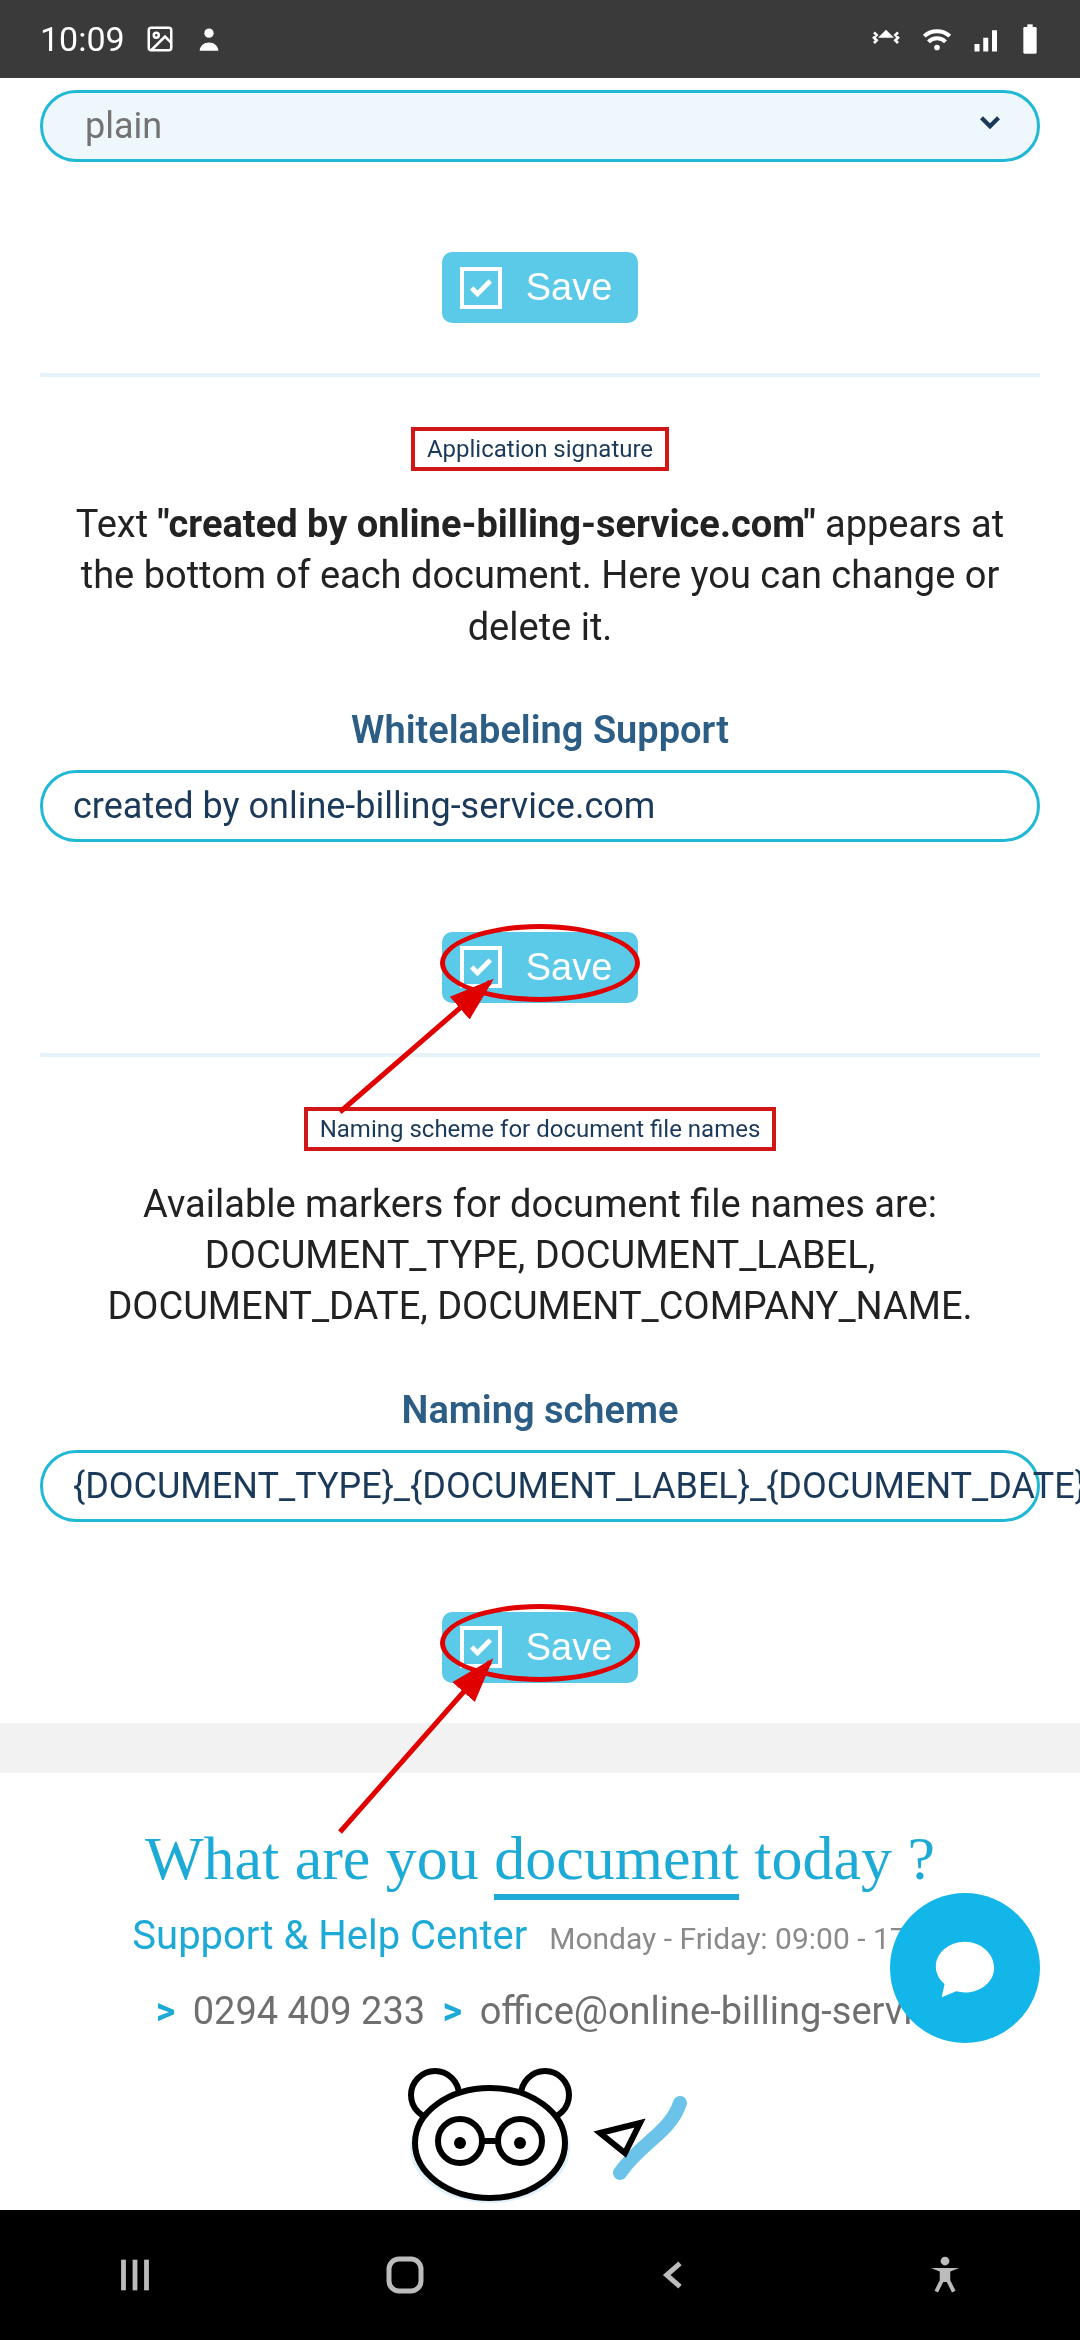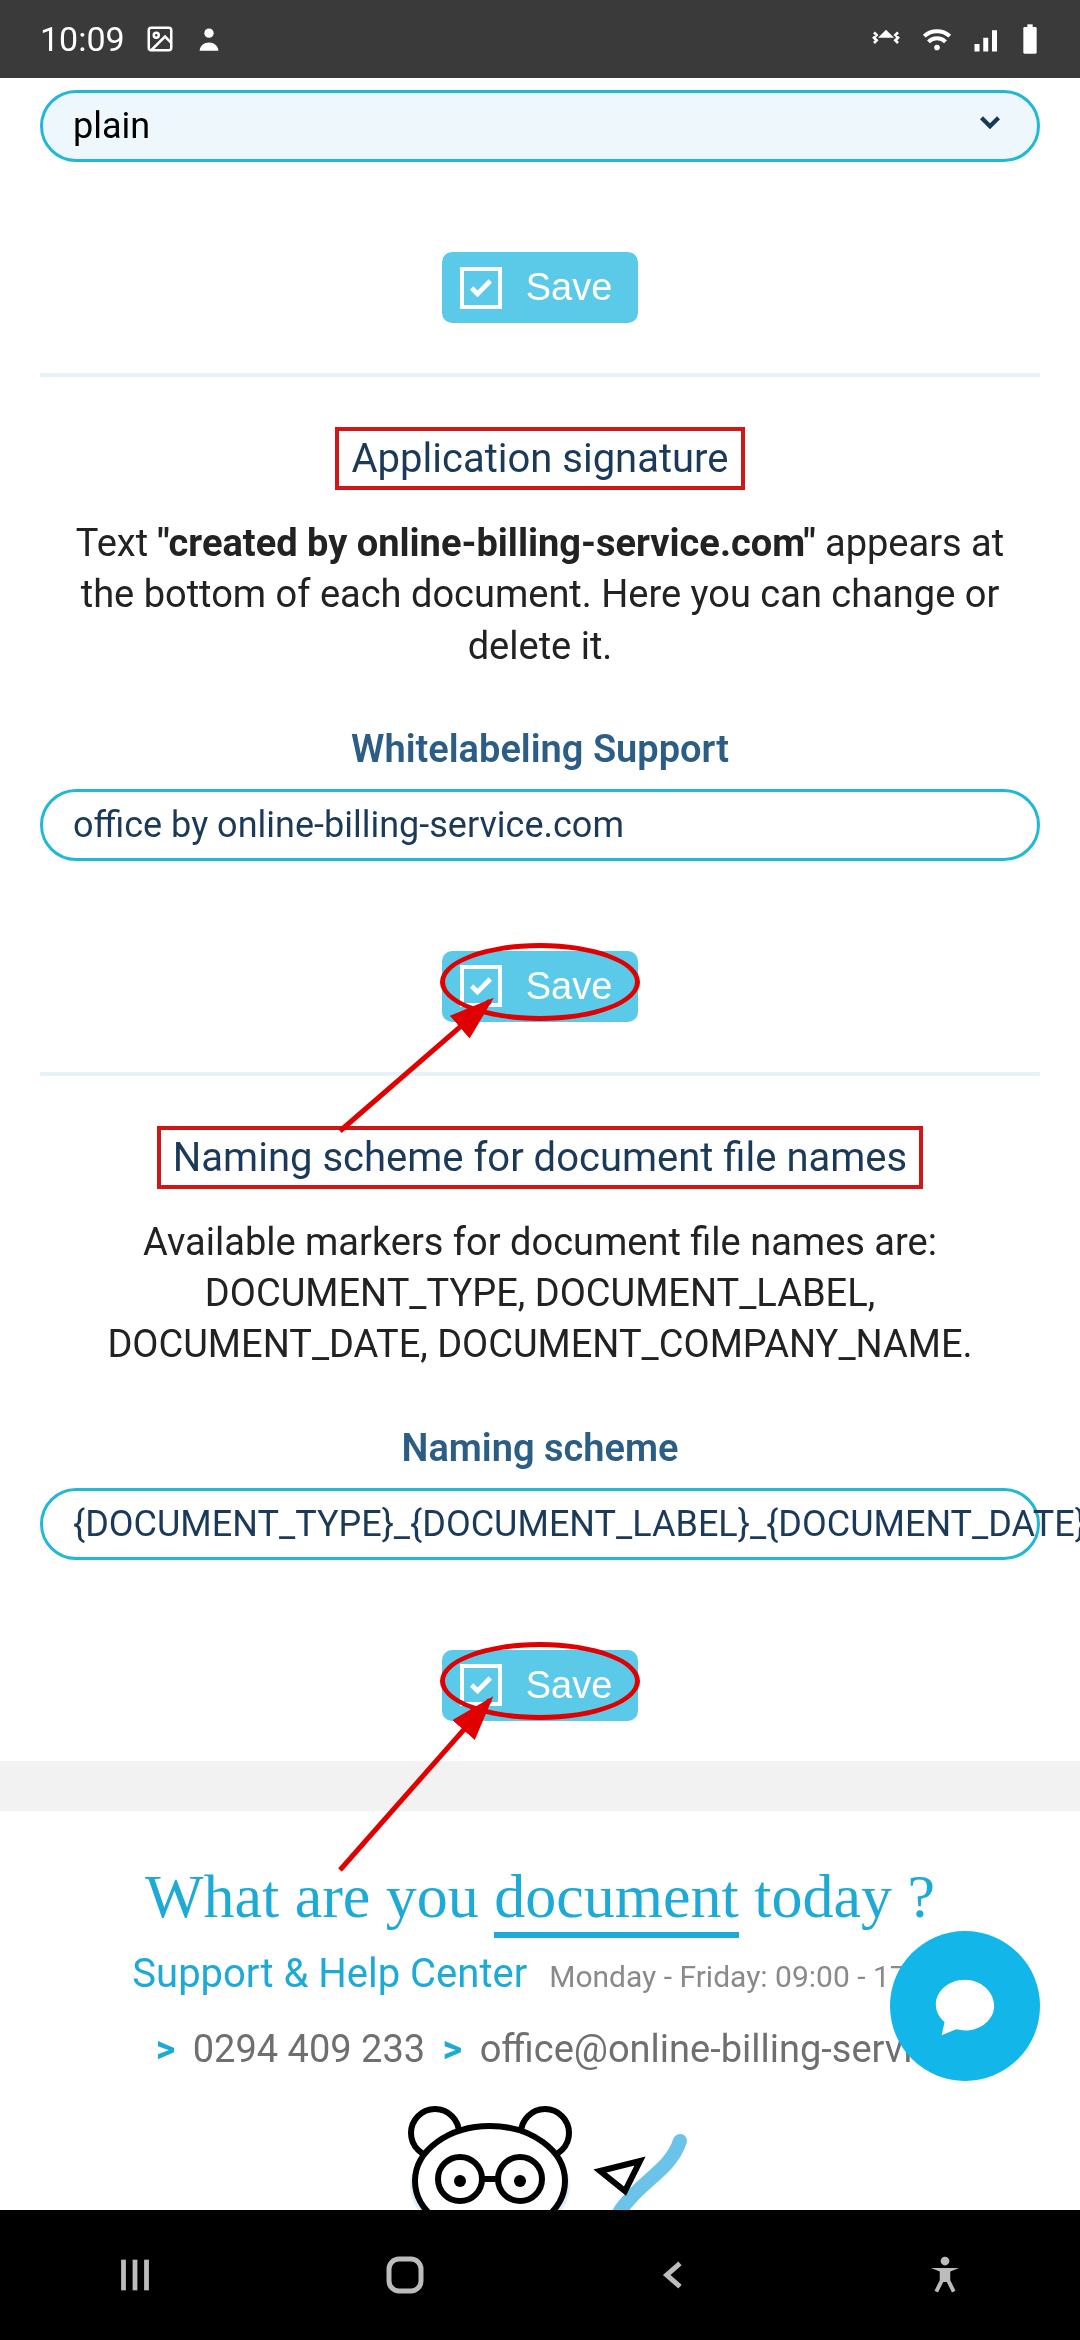--- a/index.html
+++ b/index.html
@@ -12,35 +12,35 @@
   .statusbar .left { display: flex; align-items: center; gap: 20px; }
   .statusbar .right { display: flex; align-items: center; gap: 18px; }
   .sb-icon { display:inline-flex; align-items:center; justify-content:center; }
   .content { padding: 0 40px; }
   .section-sep { height: 4px; background: #e5f3f8; margin: 50px 0; }
   .dropdown {
     border: 3px solid #21b8d6; border-radius: 40px; background: #eef7fb;
     height: 72px; display: flex; align-items: center; justify-content: space-between;
     padding: 0 30px; margin-top: 12px;
   }
-  .dropdown .val { font-size: 36px; color: #000000; }
+  .dropdown .val { font-size: 36px; color: #737373; margin-left: 12px; }
   .dropdown .chev { font-size: 36px; color: #1b3a5a; }
   .btn-save {
     display: inline-flex; align-items: center; gap: 24px;
     background: #5bc9e8; color: #fff; font-size: 38px; font-weight: 500;
     border: none; border-radius: 10px; padding: 14px 26px 14px 18px;
   }
   .btn-row { text-align: center; margin-top: 90px; position: relative; }
   .check-icon {
     width: 42px; height: 42px; border: 4px solid #fff; display: inline-flex;
     align-items: center; justify-content: center; font-size: 30px; line-height: 1;
   }
   .boxed-h {
     display: inline-block; border: 4px solid #d01616; padding: 4px 12px;
-    font-size: 40px; color: #1b3a5a;
+    font-size: 24px; color: #1b3a5a;
   }
   .boxed-h-wrap { text-align: center; margin-top: 40px; }
   .desc { text-align: center; font-size: 38px; color: #222; margin-top: 28px; line-height: 1.35; padding: 0 10px; }
   .desc .bold { font-weight: 700; }
   .field-label { text-align: center; color: #2b5d85; font-size: 38px; font-weight: 600; margin-top: 55px; }
   .text-input {
     width: 100%; border: 3px solid #21b8d6; border-radius: 40px;
     height: 72px; display: flex; align-items: center; padding: 0 30px;
     margin-top: 18px; font-size: 36px; color: #1b3a5a; background: #fff;
   }
@@ -147,21 +147,21 @@
   <div class="section-sep"></div>
 
   <div class="boxed-h-wrap">
     <span class="boxed-h">Application signature</span>
   </div>
   <p class="desc">
     <span>Text </span><span class="bold">"created by online-billing-service.com"</span><span> appears at the bottom of each document. Here you can change or delete it.</span>
   </p>
   <div class="field-label">Whitelabeling Support</div>
   <div class="text-input">
-    <span>office by online-billing-service.com</span>
+    <span>created by online-billing-service.com</span>
   </div>
 
   <div class="btn-row">
     <div class="annot-oval"></div>
     <svg class="annot-arrow" width="200" height="160" style="left:280px; top:30px;">
       <defs>
           <marker id="ah1" markerWidth="10" markerHeight="10" refX="8" refY="3" orient="auto">
             <path d="M0,0 L0,6 L9,3 z" fill="#e00000"></path>
           </marker>
         </defs>

